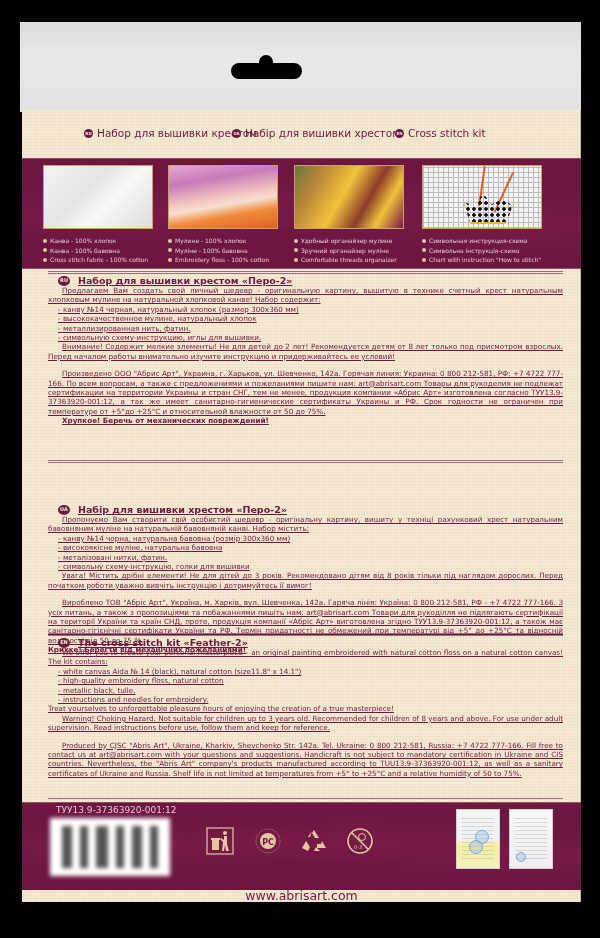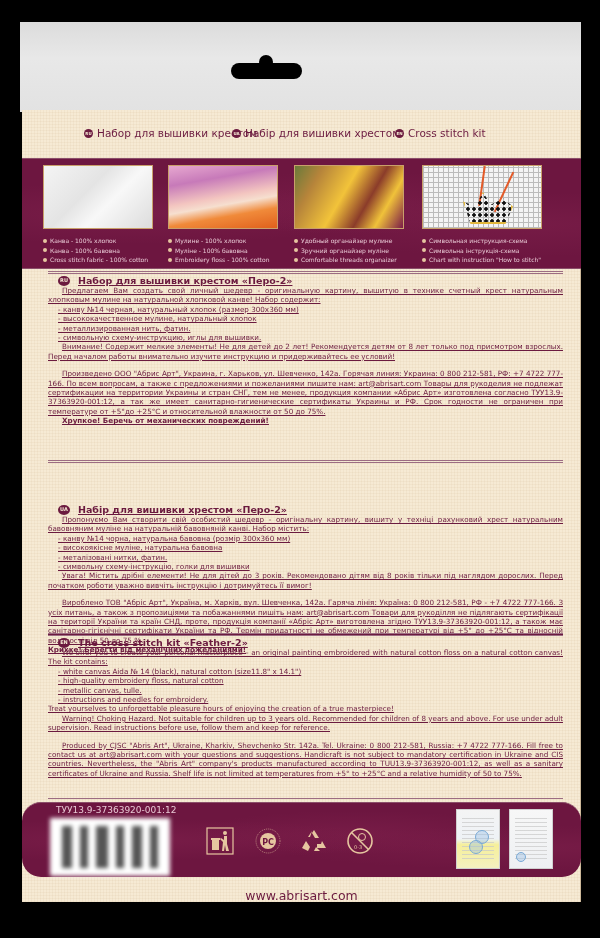--- a/index.html
+++ b/index.html
@@ -51,21 +51,21 @@
     font-size: 5px; font-weight: bold; display: inline-flex; align-items: center; justify-content: center; }
   .sec-title { font-size: 9.5px; font-weight: bold; color: #6b1a3f; }
   .indent { text-indent: 14px; }
   .item { padding-left: 10px; }
   .u { text-decoration: underline; }
   .bold-u { font-weight: bold; text-decoration: underline; padding-left: 14px; }
   .para { text-align: justify; }
   .gap { height: 8px; }
   .sep { position: absolute; left: 26px; width: 515px; height: 3px; border-top: 1px solid #9c6c82; border-bottom: 1px solid #9c6c82; }
 
-  .band-bottom { top: 692px; height: 75px; border-top: 1px solid #8b4f6a; border-radius: 19px; }
+  .band-bottom { top: 692px; height: 88px; border-top: 1px solid #8b4f6a; }
   .tuu { position: absolute; left: 34px; top: 2px; font-size: 9px; color: #e8c8d4; }
   .barcode { position: absolute; left: 28px; top: 15px; width: 120px; height: 58px; background: #fff;
     filter: blur(2px); }
   .barcode i { position: absolute; top: 8px; height: 42px; background: #555; }
   .sym { position: absolute; top: 24px; width: 28px; height: 28px; display: flex; align-items: center; justify-content: center; }
   .sym svg { width: 100%; height: 100%; }
   .cert { position: absolute; top: 6px; width: 44px; height: 60px; border: 1px solid #d0d0d0; }
   .cert1 { background: linear-gradient(180deg, #f4f4f4 0%, #eef2f6 50%, #f6ef9a 60%, #f4f1c0 100%); }
   .cert2 { background: linear-gradient(180deg, #f7f7f7 0%, #eef0f3 100%); }
   .cert .lines { position: absolute; left: 5px; right: 5px; top: 8px; bottom: 8px;
@@ -212,21 +212,21 @@
     <div class="sep" style="top:523px;"></div>
 
     <div class="section" style="top:528px;">
       <div class="sec-head">
         <span class="sec-badge">EN</span>
         <span class="sec-title">The cross stitch kit «Feather-2»</span>
       </div>
       <div class="para indent">We offer you to create your personal masterpiece – an original painting embroidered with natural cotton floss on a natural cotton canvas! The kit contains:</div>
       <div class="item">- white canvas Aida № 14 (black), natural cotton (size11.8" x 14.1")</div>
       <div class="item">- high-quality embroidery floss, natural cotton</div>
-      <div class="item">- metallic canvas, tulle.</div>
+      <div class="item">- metallic black, tulle.</div>
       <div class="item">- instructions and needles for embroidery.</div>
       <div>Treat yourselves to unforgettable pleasure hours of enjoying the creation of a true masterpiece!</div>
       <div class="para indent"><span>Warning! Choking Hazard.</span><span class="u"> Not suitable for children up to 3 years old. Recommended for children of 8 years and above. For use under adult supervision. Read instructions before use, follow them and keep for reference.</span></div>
       <div class="gap"></div>
       <div class="para indent"><span class="u">Produced by</span><span>  CJSC "Abris Art", Ukraine, Kharkiv, Shevchenko Str. 142a. Tel. Ukraine: 0 800 212-581, Russia: +7 4722 777-166. Fill free to contact us at </span><span class="u">art@abrisart.com</span><span> with your questions and suggestions. Handicraft is not subject to mandatory certification in Ukraine and CIS countries. Nevertheless, the "Abris Art" company's products manufactured according to TUU13.9-37363920-001:12, as well as a sanitary certificates of Ukraine and Russia. Shelf life is not limited at temperatures from +5° to +25°C and a relative humidity of 50 to 75%.</span></div>
       <div class="bold-u" style="text-decoration:none;margin-top:40px;">Fragile! Protect from physical damage!</div>
     </div>
 
     <div class="sep" style="top:688px; height:1px; border-bottom:none;"></div>
 

